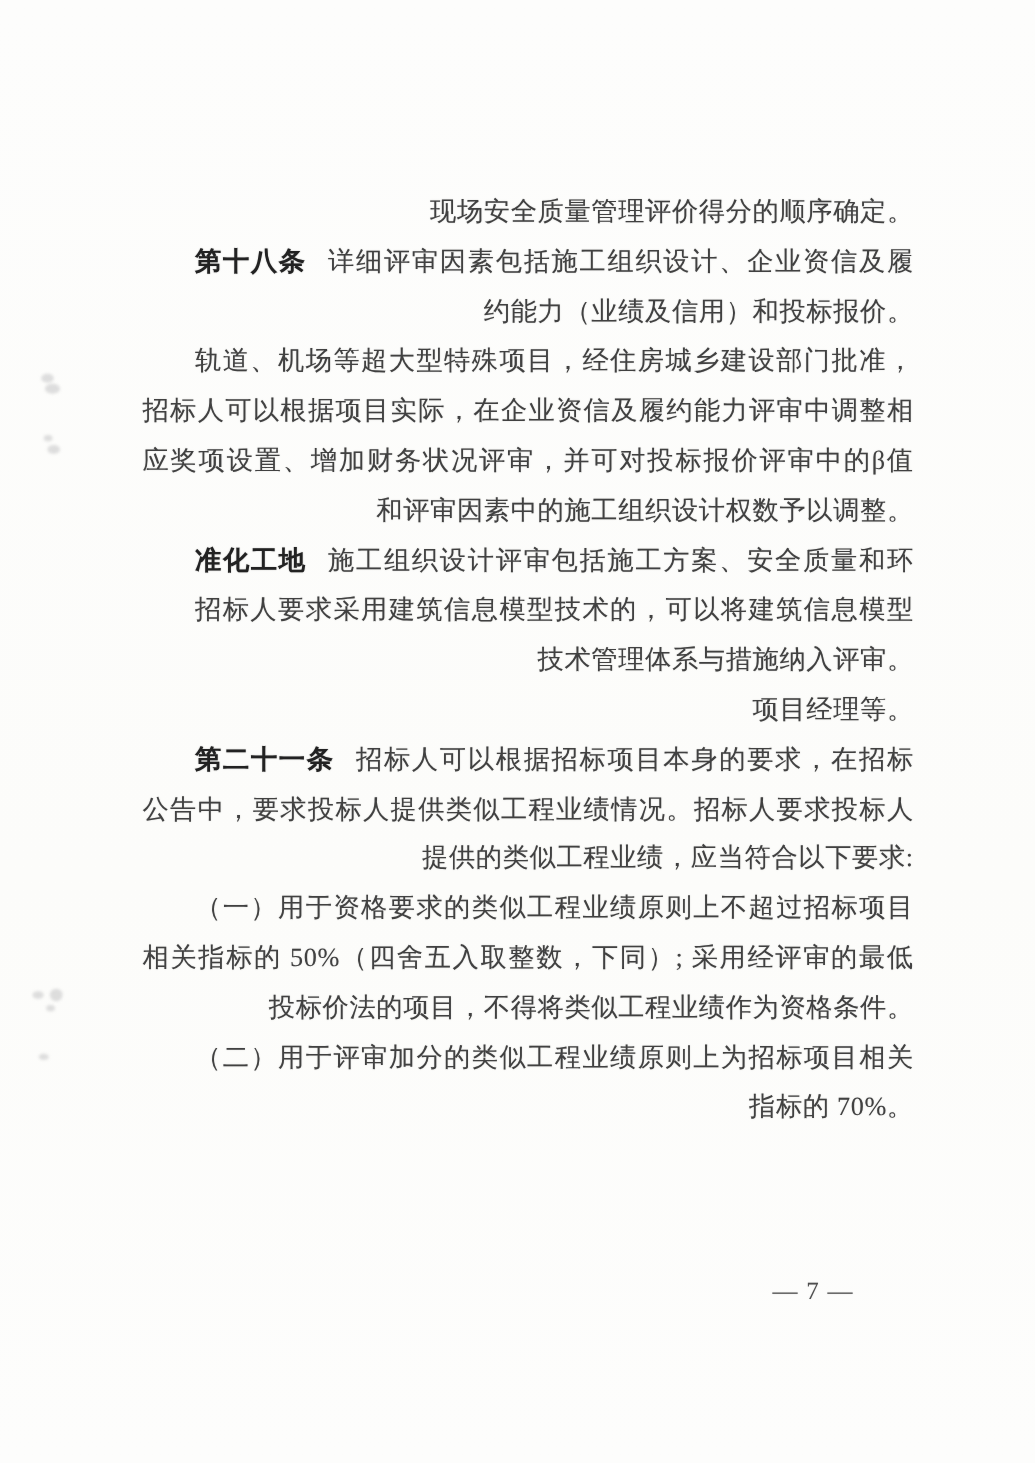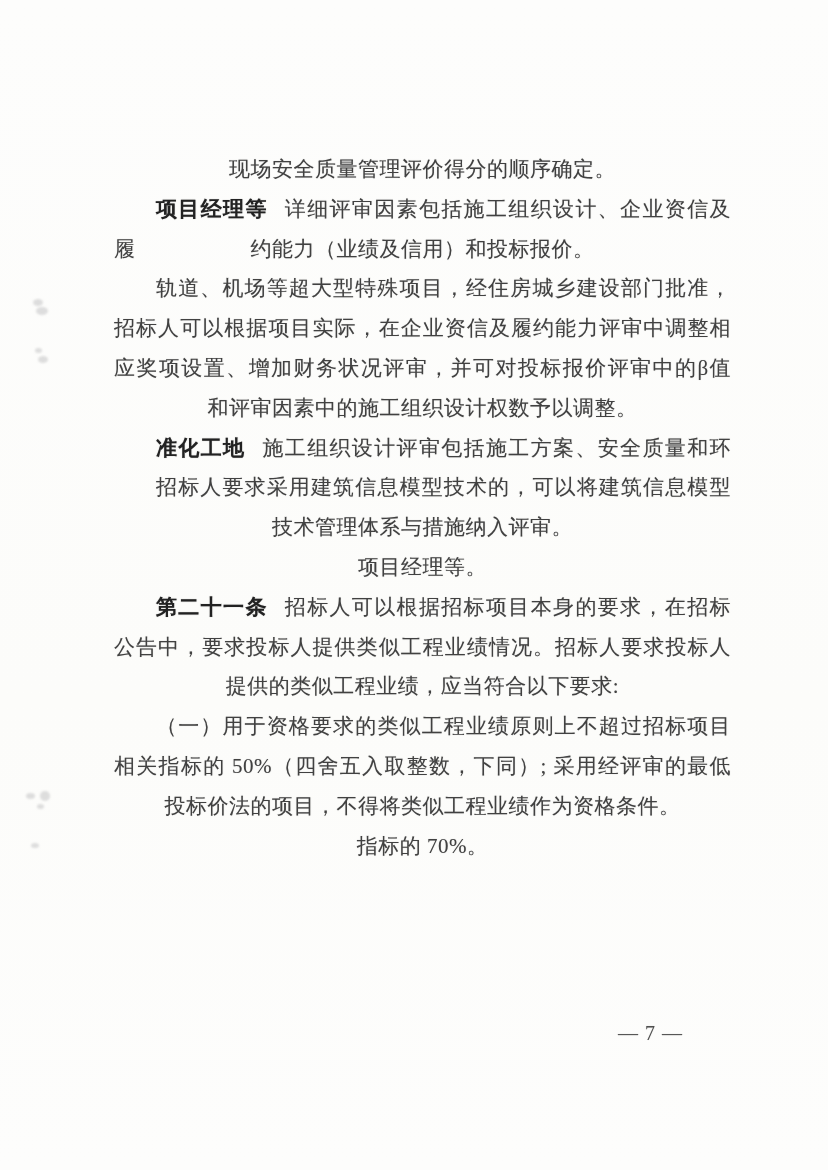--- a/index.html
+++ b/index.html
@@ -26,21 +26,21 @@
     width: 617px;
   }
   .line {
     height: 39.8px;
     line-height: 39.8px;
     font-size: 21px;
     color: #414141;
     letter-spacing: 0.5px;
     text-shadow: 0 0 1px rgba(80,80,80,0.35);
     white-space: pre-wrap;
-    text-align: center;
+    text-align: right;
   }
   .line.justify {
     text-align: justify;
     text-align-last: justify;
   }
   .line.indent {
     text-indent: 42px;
   }
   .art {
     font-weight: 700;
@@ -66,36 +66,37 @@
     filter: blur(1.2px);
   }
 </style>
 </head>
 <body>
 
 <div class="page">
 
   <div class="text-block">
       <div class="line">现场安全质量管理评价得分的顺序确定。</div>
-      <div class="line indent justify"><span class="art">项目经理等</span>详细评审因素包括施工组织设计、企业资信及履</div>
+      <div class="line indent justify"><span class="art">第十八条</span>详细评审因素包括施工组织设计、企业资信及履</div>
       <div class="line">约能力（业绩及信用）和投标报价。</div>
       <div class="line indent justify">轨道、机场等超大型特殊项目，经住房城乡建设部门批准，</div>
       <div class="line justify">招标人可以根据项目实际，在企业资信及履约能力评审中调整相</div>
       <div class="line justify">应奖项设置、增加财务状况评审，并可对投标报价评审中的β值</div>
       <div class="line">和评审因素中的施工组织设计权数予以调整。</div>
       <div class="line indent justify"><span class="art">准化工地</span>施工组织设计评审包括施工方案、安全质量和环</div>
       <div class="line indent justify">招标人要求采用建筑信息模型技术的，可以将建筑信息模型</div>
       <div class="line">技术管理体系与措施纳入评审。</div>
       <div class="line">项目经理等。</div>
       <div class="line indent justify"><span class="art">第二十一条</span>招标人可以根据招标项目本身的要求，在招标</div>
       <div class="line justify">公告中，要求投标人提供类似工程业绩情况。招标人要求投标人</div>
       <div class="line">提供的类似工程业绩，应当符合以下要求:</div>
       <div class="line indent justify">（一）用于资格要求的类似工程业绩原则上不超过招标项目</div>
       <div class="line justify">相关指标的 50%（四舍五入取整数，下同）; 采用经评审的最低</div>
       <div class="line">投标价法的项目，不得将类似工程业绩作为资格条件。</div>
+      <div class="line indent justify">（二）用于评审加分的类似工程业绩原则上为招标项目相关</div>
       <div class="line">指标的 70%。</div>
     </div>
 
   <div class="page-number">— 7 —</div>
 
   <div class="scan-artifact" style="left:33px; top:299px; width:10px; height:7px;"></div>
   <div class="scan-artifact" style="left:36px; top:307px; width:12px; height:8px;"></div>
   <div class="scan-artifact" style="left:35px; top:348px; width:7px; height:5px;"></div>
   <div class="scan-artifact" style="left:38px; top:356px; width:10px; height:7px;"></div>
   <div class="scan-artifact" style="left:26px; top:793px; width:9px; height:6px;"></div>

